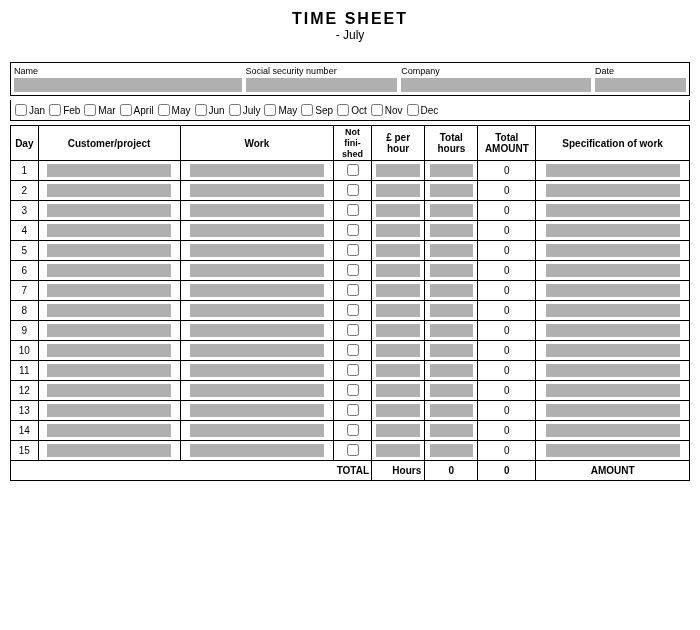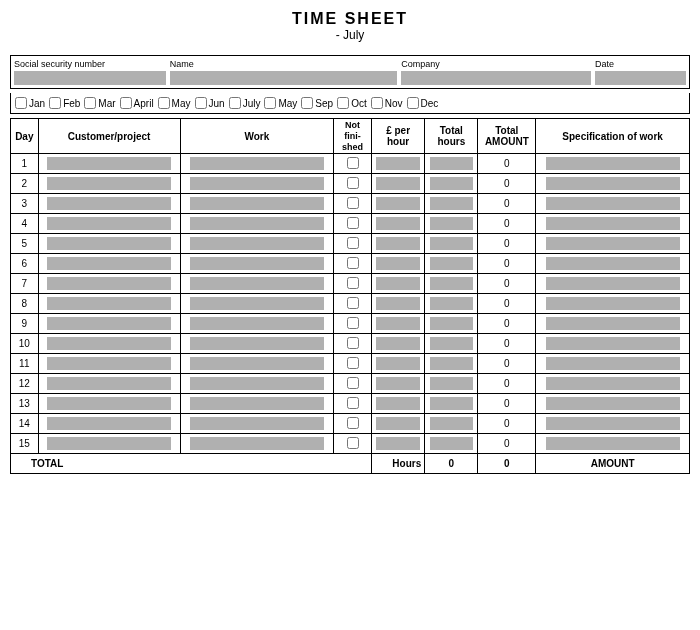--- a/index.html
+++ b/index.html
@@ -6,21 +6,21 @@
     body {
       font-family: Arial, sans-serif;
       font-size: 11px;
       background: #fff;
       width: 700px;
       min-height: 630px;
       padding: 10px;
     }
     .title-section {
       text-align: center;
-      margin-bottom: 13px;
+      margin-bottom: 20px;
     }
     .title-section h1 {
       font-size: 16px;
       font-weight: bold;
       letter-spacing: 2px;
     }
     .title-section .subtitle {
       font-size: 12px;
     }
     .name-row {
@@ -113,26 +113,26 @@
   </style>
 </head>
 <body>
 
 <div class="title-section">
   <h1>TIME SHEET</h1>
   <div class="subtitle">- July</div>
 </div>
 
 <div class="name-row">
+  <div class="field-group name-field">
+    <label>Name</label>
+    <input type="text" class="field-input" style="width: 100%;">
+  </div>
   <div class="field-group ssn-field">
     <label>Social security number</label>
-    <input type="text" class="field-input" style="width: 100%;">
-  </div>
-  <div class="field-group name-field">
-    <label>Name</label>
     <input type="text" class="field-input" style="width: 100%;">
   </div>
   <div class="field-group company-field">
     <label>Company</label>
     <input type="text" class="field-input" style="width: 100%;">
   </div>
   <div class="field-group date-field">
     <label>Date</label>
     <input type="text" class="field-input" style="width: 100%;">
   </div>
@@ -509,20 +509,20 @@
           <span class="cell-gray" style="width:90%;"></span>
         </td>
         <td class="cell-zero">0</td>
         <td>
           <span class="cell-gray" style="width:90%;"></span>
         </td>
       </tr>
     </tbody>
   <tfoot>
     <tr class="total-row">
-      <td colspan="4" style="text-align:left; padding-left:20px;">TOTAL</td>
+      <td colspan="4" style="text-align:right; padding-left:20px;">TOTAL</td>
       <td style="text-align:right; padding-right:3px;">Hours</td>
       <td class="cell-zero">0</td>
       <td class="cell-zero">0</td>
       <td>AMOUNT</td>
     </tr>
   </tfoot>
 </table>
 
 </body></html>

